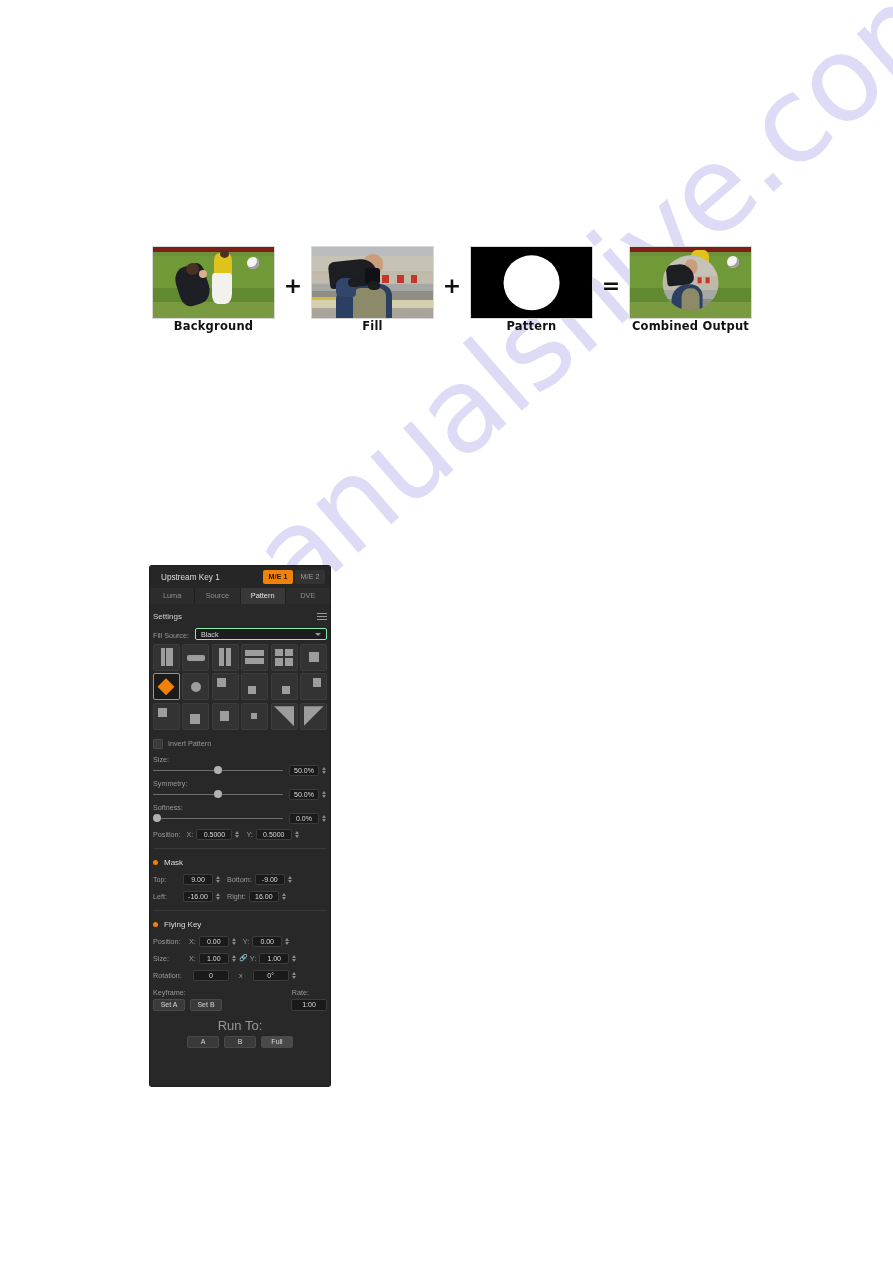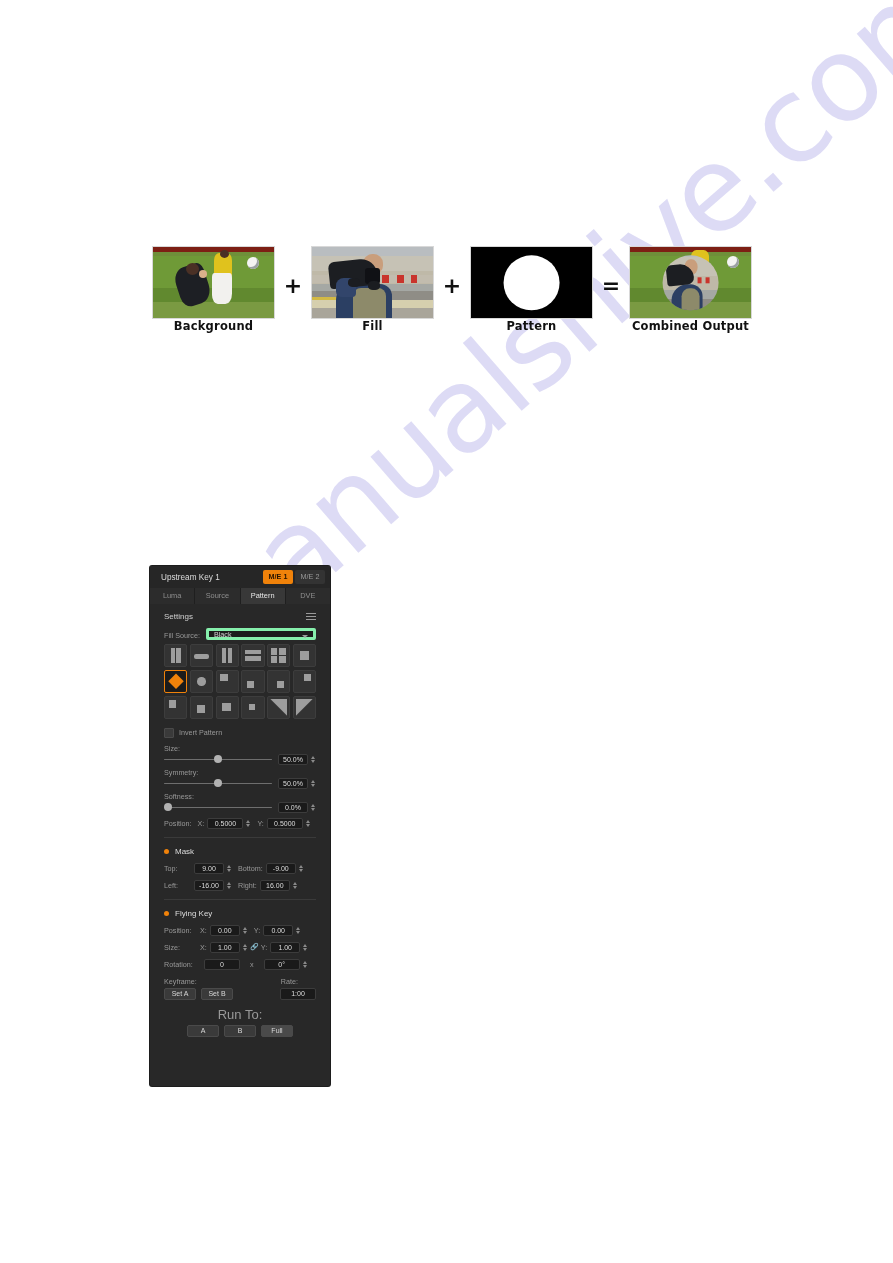--- a/index.html
+++ b/index.html
@@ -142,34 +142,34 @@
   .me-btn.active{background:#f0820a;color:#2a1500;font-weight:bold;}
 
   .tabs{display:flex;height:16px;background:#1f1f1f;}
   .tab{
     flex:1;text-align:center;line-height:16px;font-size:7.4px;
     color:#8f8f8f;background:#2c2c2c;border-right:1px solid #1f1f1f;
   }
   .tab:last-child{border-right:none;}
   .tab.active{background:#383838;color:#e6e6e6;}
 
-  .sect{padding:0 14px;}
+  .sect{padding:0 3px;}
   .sect-head{
     display:flex;align-items:center;justify-content:space-between;
     height:18px;margin-top:3px;
   }
   .sect-title{font-size:8px;color:#d2d2d2;}
   .hamburger{width:10px;}
   .hamburger i{display:block;height:1px;background:#9a9a9a;margin:2px 0;}
 
   .row{display:flex;align-items:flex-end;height:15px;margin-bottom:4px;}
   .lbl{color:#989898;font-size:7.2px;}
 
   .dropdown{
-    flex:1;height:12px;background:#1c1c1c;border:3px solid #86efac;
+    flex:1;height:12px;background:#1c1c1c;border:1px solid #86efac;
     border-radius:2px;margin-left:6px;display:flex;align-items:center;
     padding:0 5px;position:relative;box-sizing:border-box;
   }
   .dropdown span{font-size:7.2px;color:#d6d6d6;}
   .caret{position:absolute;right:5px;top:4px;width:0;height:0;
     border-left:3px solid transparent;border-right:3px solid transparent;
     border-top:3px solid #9b9b9b;}
 
   
   .pat-grid{

